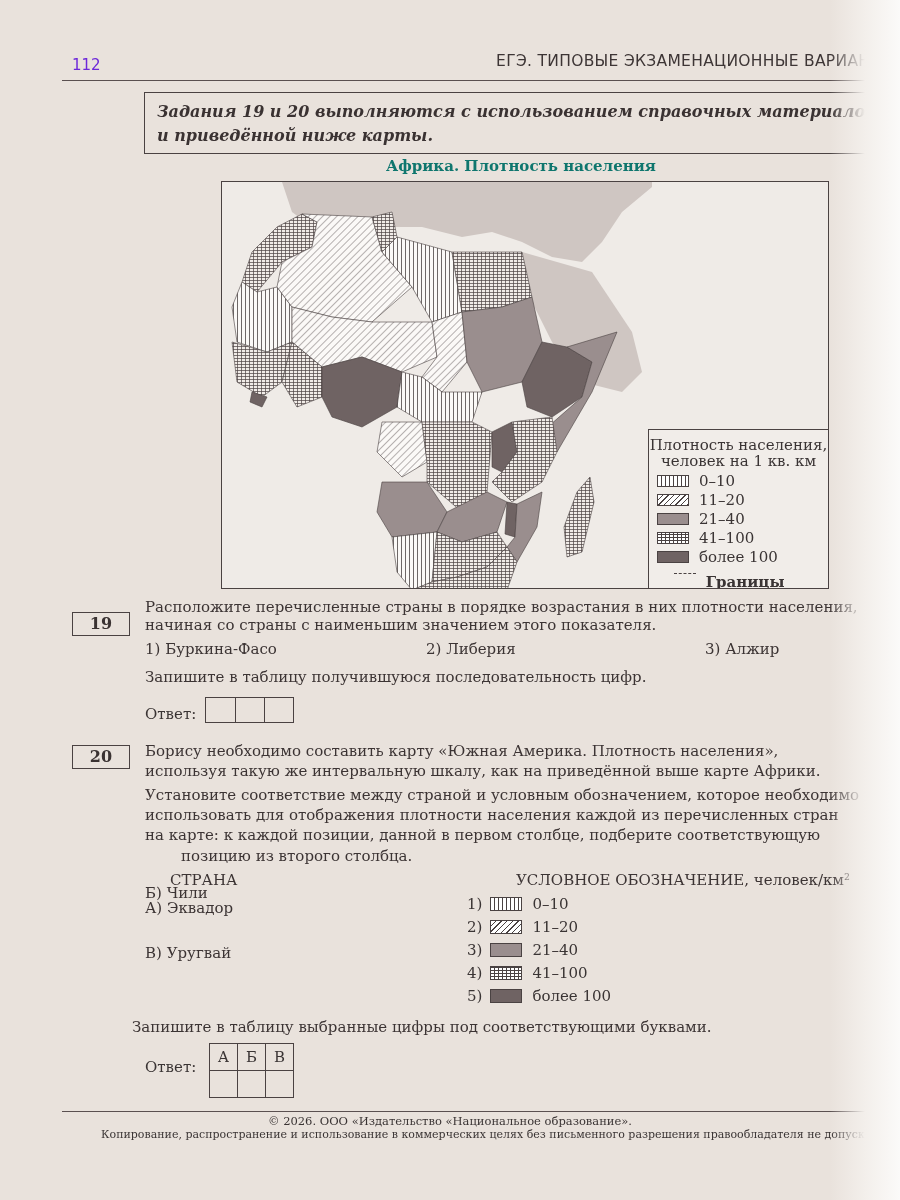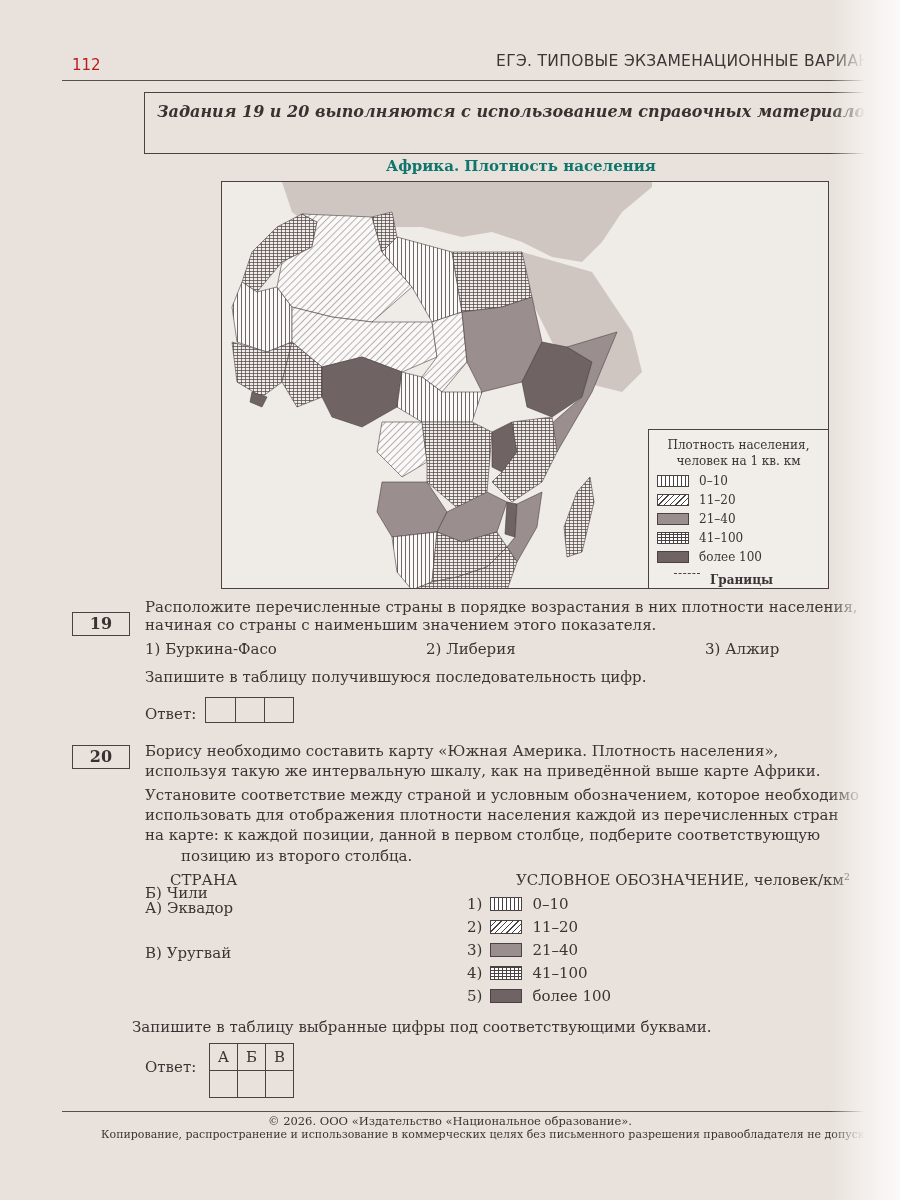--- a/index.html
+++ b/index.html
@@ -6,35 +6,35 @@
   body {
     width:900px; height:1200px; overflow:hidden; position:relative;
     background:#e9e2dc;
     font-family:"DejaVu Serif", serif; color:#3a3434;
   }
   .page-shadow {
     position:absolute; top:0; right:0; width:70px; height:1200px;
     background:linear-gradient(to right, rgba(233,226,220,0) 0%, #f3efeb 50%, #fbfaf9 100%);
     pointer-events:none;
   }
-  .hdr-num { position:absolute; left:72px; top:56px; font-family:"DejaVu Sans", sans-serif; font-size:15px; color:#b91c1c; }
+  .hdr-num { position:absolute; left:72px; top:56px; font-family:"DejaVu Sans", sans-serif; font-size:15px; color:#6d28d9; }
   .hdr-title { position:absolute; right:6px; top:52px; font-family:"DejaVu Sans", sans-serif; font-size:15.5px; letter-spacing:0.3px; color:#3d3535; white-space:nowrap; }
   .hdr-rule { position:absolute; left:62px; right:0; top:80px; height:0; border-top:1.4px solid #5a5050; }
 
   .instr-box {
     position:absolute; left:144px; top:92px; width:770px; height:62px;
     border:1.4px solid #4a4242; box-sizing:border-box;
     padding:7px 12px; font-style:italic; font-weight:bold; font-size:16px; line-height:24px; color:#3a3232;
   }
 
   .map-title { position:absolute; left:386px; top:157px; font-weight:bold; font-size:15px; color:#0f766e; }
   .map-frame { position:absolute; left:221px; top:181px; width:608px; height:408px; border:1.2px solid #4a4242; box-sizing:border-box; background:#efebe7; overflow:hidden; }
   .map-frame svg { position:absolute; left:0; top:0; }
 
-  .legend-box { position:absolute; left:647px; top:428px; width:181px; height:160px; border:1.2px solid #4a4242; box-sizing:border-box; background:#f1ede9; font-size:12px; }
+  .legend-box { position:absolute; left:647px; top:428px; width:181px; height:160px; border:1.2px solid #4a4242; box-sizing:border-box; background:#f1ede9; font-size:15px; }
   .legend-title { text-align:center; margin-top:7px; line-height:16px; }
   .legend-row { position:absolute; left:8px; height:14px; display:flex; align-items:center; }
   .legend-row .sw { width:32px; height:12px; border:1px solid #4a4242; margin-right:10px; box-sizing:border-box; }
   .legend-border-row { position:absolute; left:25px; top:143px; display:flex; align-items:flex-start;font-weight:bold; }
   .dashdot { width:32px; border-top:1px dashed #4a4242; margin-right:10px; }
 
   .sw-v { background:repeating-linear-gradient(90deg,#fff 0 3px,#4a4242 3px 4px); }
   .sw-d { background:repeating-linear-gradient(135deg,#fff 0 3px,#4a4242 3px 4px); }
   .sw-m { background:#9a8e8e; }
   .sw-g { background:
@@ -57,20 +57,21 @@
 </style>
 </head>
 <body>
 
 <div class="hdr-num">112</div>
 <div class="hdr-title">ЕГЭ. ТИПОВЫЕ ЭКЗАМЕНАЦИОННЫЕ ВАРИАНТЫ</div>
 <div class="hdr-rule"></div>
 
 <div class="instr-box">
   <div style="white-space:nowrap">Задания 19 и 20 выполняются с использованием справочных материалов</div>
+  <div>и приведённой ниже карты.</div>
 </div>
 
 <div class="map-title">Африка. Плотность населения</div>
 <div class="map-frame">
   <svg width="608" height="408" viewBox="0 0 608 408">
     <defs>
       <pattern id="pv" width="4" height="4" patternUnits="userSpaceOnUse">
           <rect width="4" height="4" fill="#fbf9f7"></rect>
           <line x1="3.5" y1="0" x2="3.5" y2="4" stroke="#4a4242" stroke-width="0.8"></line>
         </pattern>

